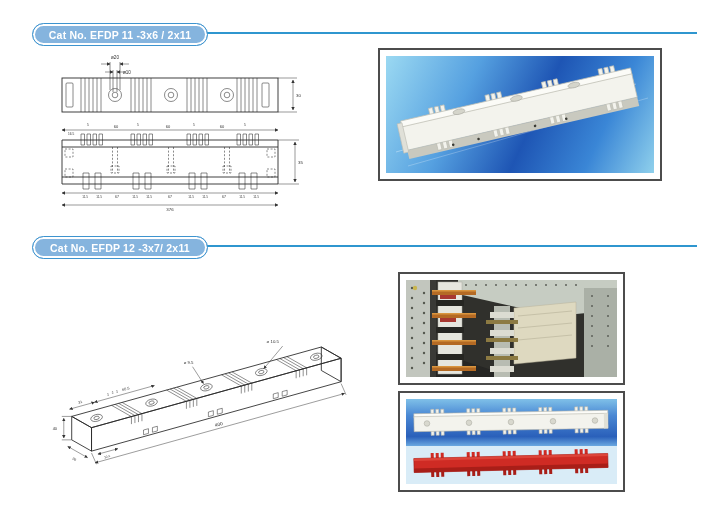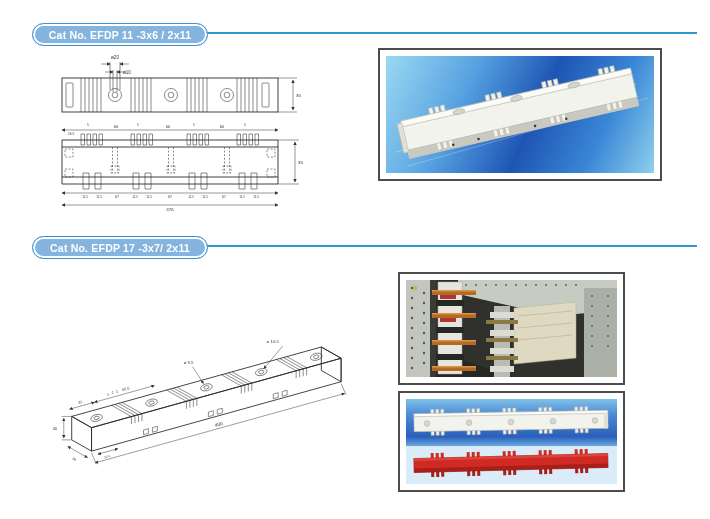--- a/index.html
+++ b/index.html
@@ -173,21 +173,21 @@
           <circle cx="-46" cy="15" r="1.3" fill="#3a3a34"></circle>
           <circle cx="12" cy="15" r="1.3" fill="#3a3a34"></circle>
           <circle cx="44" cy="15" r="1.3" fill="#3a3a34"></circle>
         </g>
       </svg>
     </div>
   </div>
 
   <div class="hline" style="left:200px;top:245px;width:497px;"></div>
   <div class="pill" style="left:32px;top:236px;width:174px;height:21px;">
-    <span>Cat No. EFDP 17 -3x7/ 2x11</span>
+    <span>Cat No. EFDP 12 -3x7/ 2x11</span>
   </div>
 
   <svg class="tdraw" style="left:42px;top:332px;" width="312" height="136" viewBox="0 0 315 145" preserveAspectRatio="none">
     <defs>
       <marker id="ar2" viewBox="0 0 10 10" refX="9" refY="5" markerWidth="7" markerHeight="7" orient="auto-start-reverse">
         <path d="M0,0L10,5L0,10z" fill="#333"></path>
       </marker>
     </defs>
     <g>
       <polygon class="edge" points="30,90 282,16 302,28 50,102" fill="#ffffff"></polygon>

